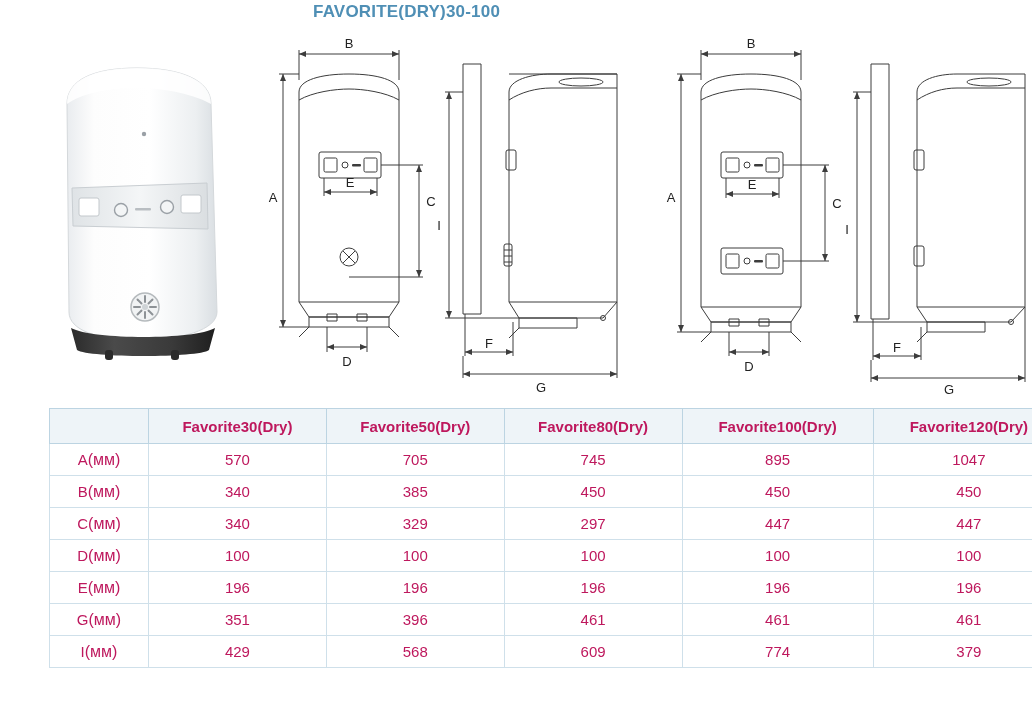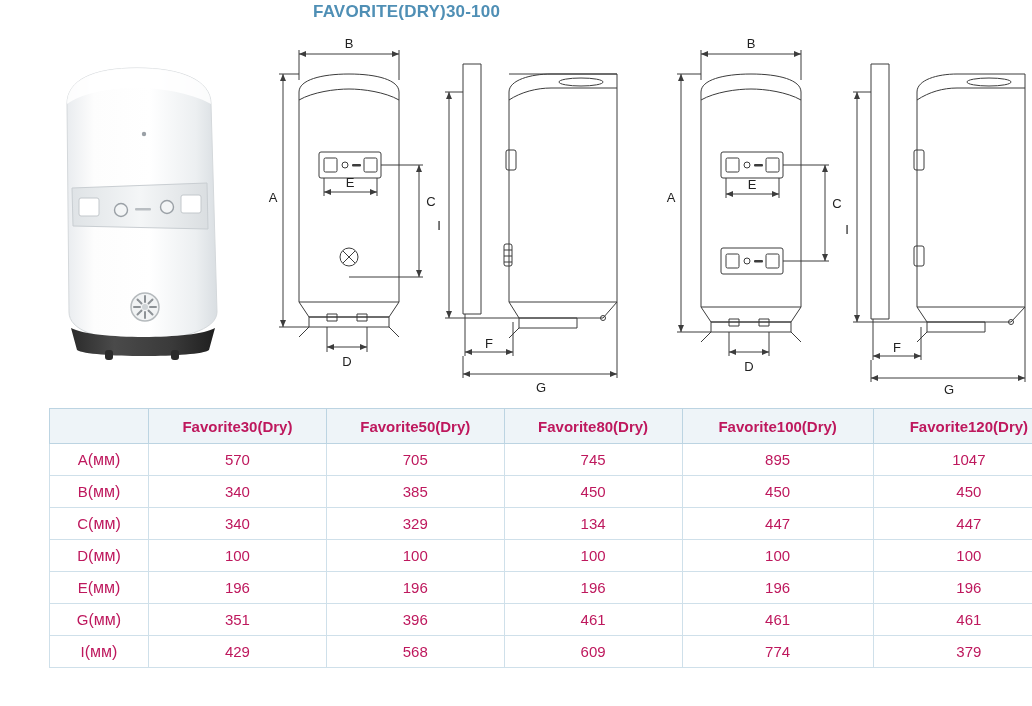--- a/index.html
+++ b/index.html
@@ -407,21 +407,21 @@
           <td>340</td>
           <td>385</td>
           <td>450</td>
           <td>450</td>
           <td>450</td>
         </tr>
         <tr>
           <td class="rowlabel"><span>C</span><span class="unit">(мм)</span></td>
           <td>340</td>
           <td>329</td>
-          <td>134</td>
+          <td>297</td>
           <td>447</td>
           <td>447</td>
         </tr>
         <tr>
           <td class="rowlabel"><span>D</span><span class="unit">(мм)</span></td>
           <td>100</td>
           <td>100</td>
           <td>100</td>
           <td>100</td>
           <td>100</td>

